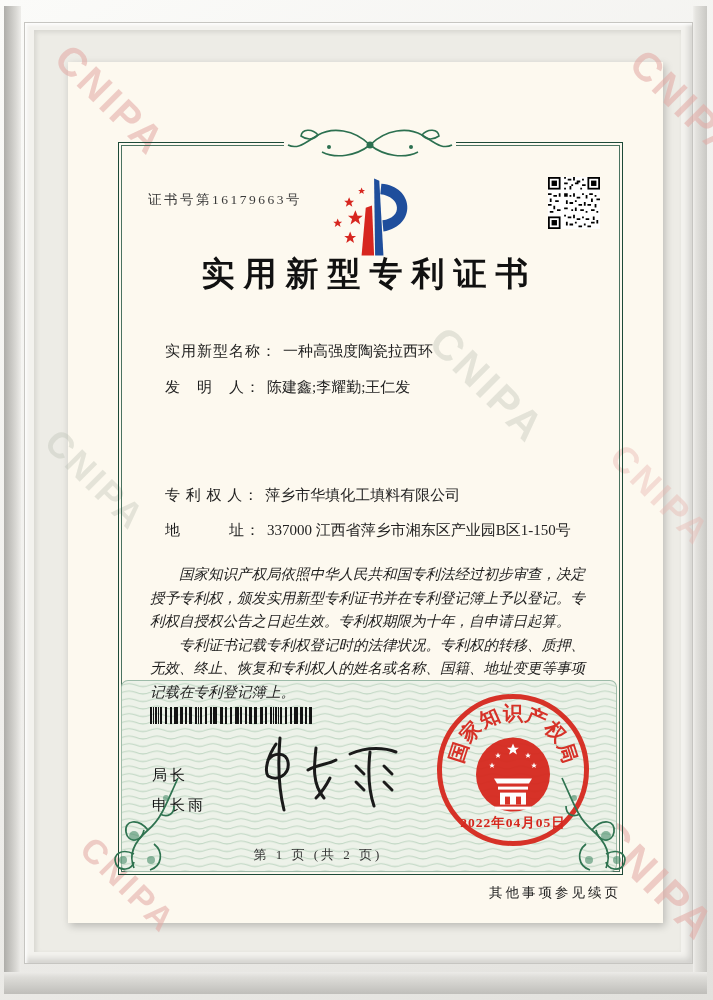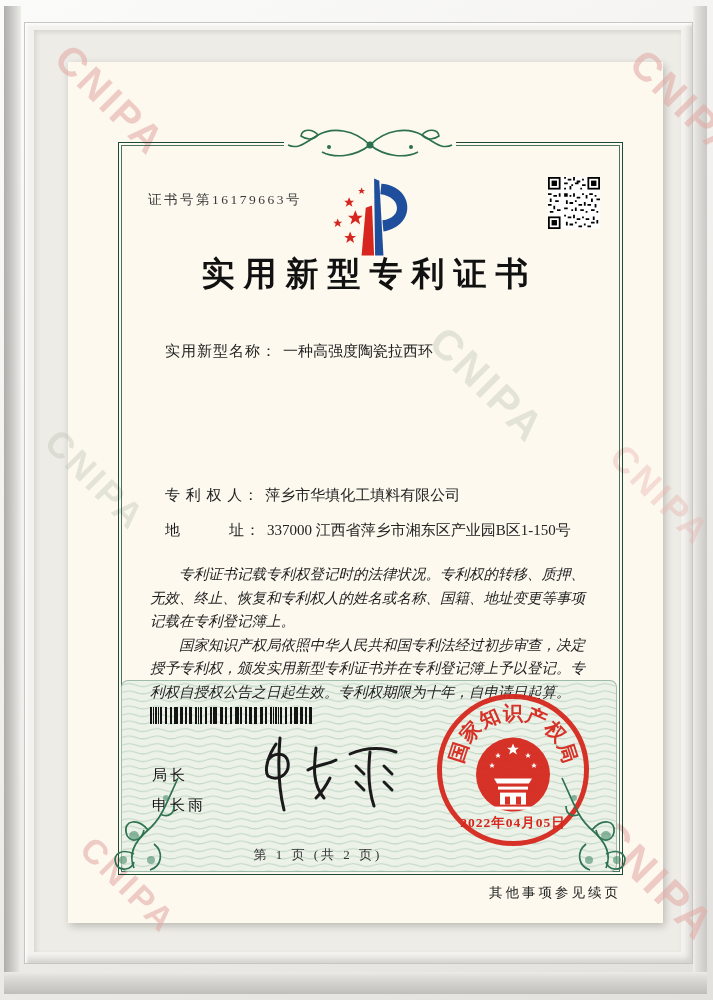--- a/index.html
+++ b/index.html
@@ -151,30 +151,33 @@
         <rect x="2" y="24" width="3" height="3"></rect>
       <path d="M9 0h1v1h-1zM11 1h2v1h-2zM14 0h1v2h-1zM16 2h2v1h-2zM19 1h1v1h-1zM9 3h2v1h-2zM13 4h1v1h-1zM15 3h2v1h-2zM19 4h2v1h-2zM9 6h1v1h-1zM12 5h1v2h-1zM18 6h1v1h-1zM0 9h2v1h-2zM3 10h2v1h-2zM6 9h1v2h-1zM1 12h1v2h-1zM4 13h2v1h-2zM3 16h1v2h-1zM0 15h2v1h-2zM5 18h2v1h-2zM1 19h2v1h-2zM9 9h2v2h-2zM12 10h1v1h-1zM14 9h1v2h-1zM16 11h2v1h-2zM19 9h1v1h-1zM21 10h1v2h-1zM23 9h2v1h-2zM26 10h1v1h-1zM27 12h2v1h-2zM24 12h1v2h-1zM10 13h1v2h-1zM12 14h2v1h-2zM15 13h1v1h-1zM17 15h2v1h-2zM20 14h1v2h-1zM22 15h2v1h-2zM26 15h1v2h-1zM9 17h2v1h-2zM13 18h1v1h-1zM15 17h1v2h-1zM18 18h2v1h-2zM21 19h1v1h-1zM24 18h2v1h-2zM27 19h1v1h-1zM9 21h1v1h-1zM11 22h2v1h-2zM14 21h1v2h-1zM16 23h2v1h-2zM19 22h1v1h-1zM21 23h2v1h-2zM25 22h1v2h-1zM27 24h1v2h-1zM10 25h1v2h-1zM12 26h2v1h-2zM15 25h1v1h-1zM17 27h2v1h-2zM20 26h1v1h-1zM22 27h2v1h-2zM24 25h2v1h-2z"></path>
     </g>
   </svg>
 
   <div class="title">实用新型专利证书</div>
 
   <div class="row" style="top:263px">
     <span class="lbl">实用新型名称：</span><span class="val">一种高强度陶瓷拉西环</span>
   </div>
+  <div class="row" style="top:299px">
+    <span class="lbl">发　明　人：</span><span class="val">陈建鑫;李耀勤;王仁发</span>
+  </div>
   <div class="row" style="top:407px">
     <span class="lbl">专 利 权 人：</span><span class="val">萍乡市华填化工填料有限公司</span>
   </div>
   <div class="row" style="top:442px">
     <span class="lbl">地　　　址：</span><span class="val">337000 江西省萍乡市湘东区产业园B区1-150号</span>
   </div>
 
   <div class="body-text">
+    <p>国家知识产权局依照中华人民共和国专利法经过初步审查，决定授予专利权，颁发实用新型专利证书并在专利登记簿上予以登记。专利权自授权公告之日起生效。专利权期限为十年，自申请日起算。</p>
     <p>专利证书记载专利权登记时的法律状况。专利权的转移、质押、无效、终止、恢复和专利权人的姓名或名称、国籍、地址变更等事项记载在专利登记簿上。</p>
-    <p>国家知识产权局依照中华人民共和国专利法经过初步审查，决定授予专利权，颁发实用新型专利证书并在专利登记簿上予以登记。专利权自授权公告之日起生效。专利权期限为十年，自申请日起算。</p>
   </div>
 
   <div class="barcode"></div>
 
   <div class="signer">
     <div>局长</div>
     <div>申长雨</div>
   </div>
   <svg class="sig-svg" width="168" height="95" viewBox="0 0 168 95">
     <g fill="none" stroke="#1a1a1a" stroke-width="3" stroke-linecap="round">

